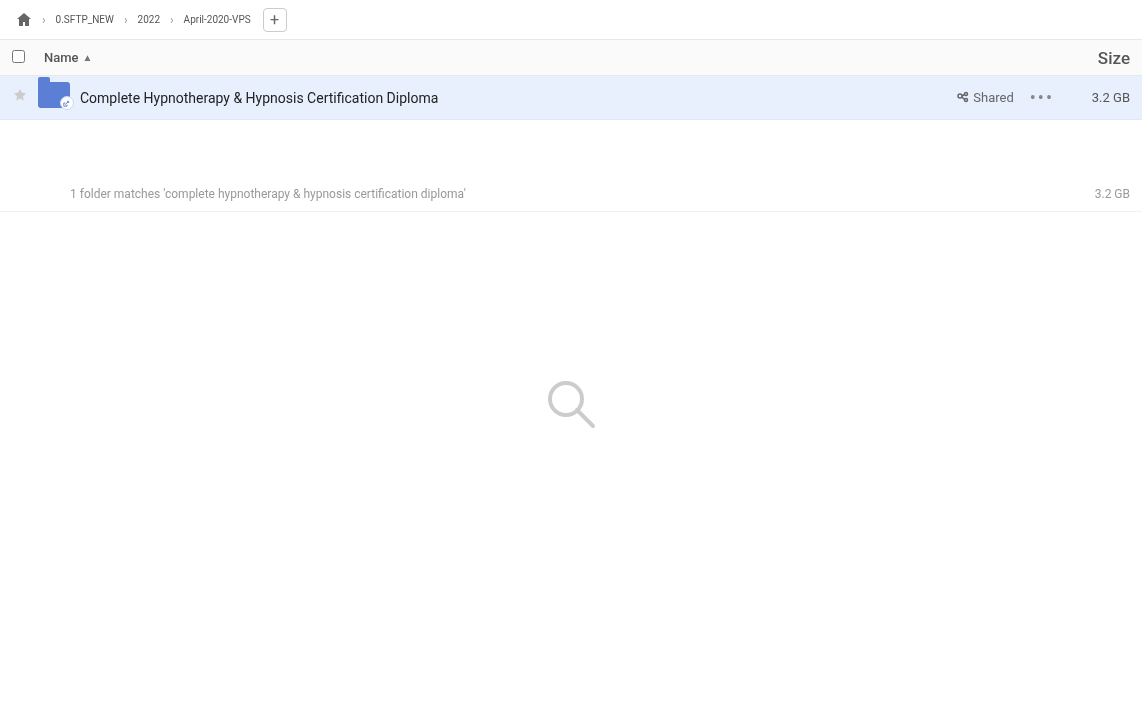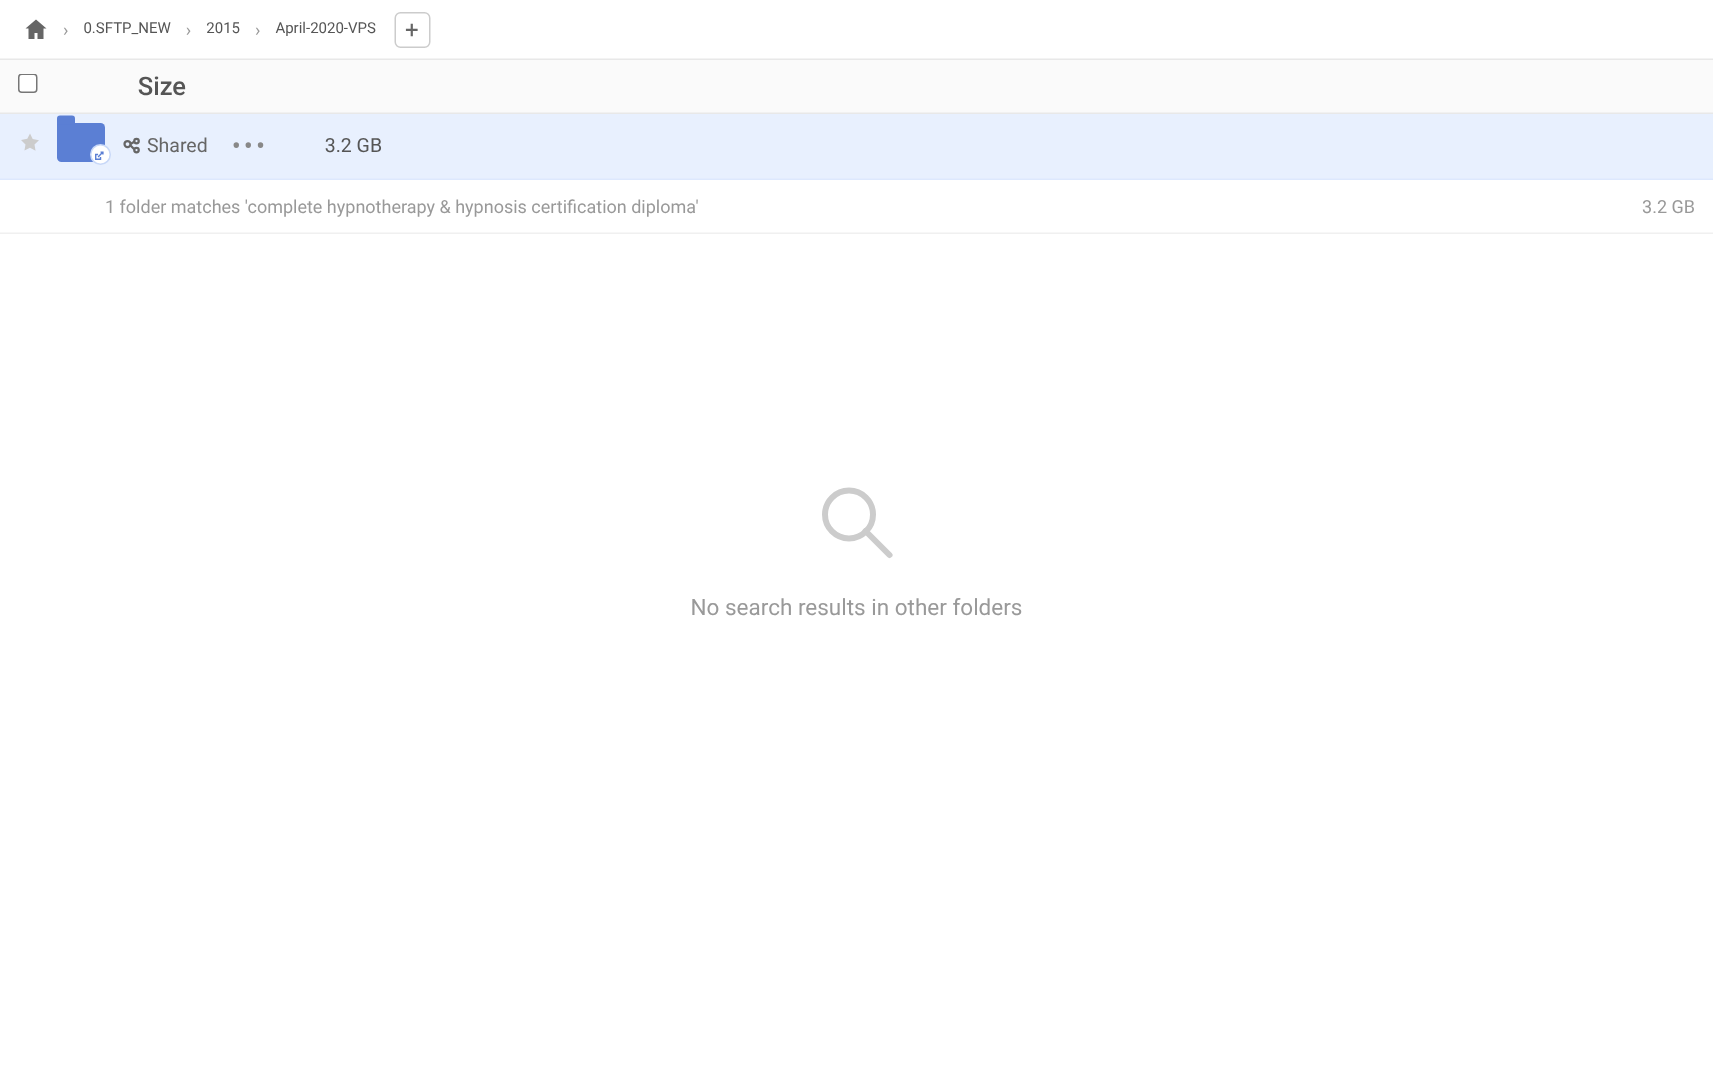--- a/index.html
+++ b/index.html
@@ -185,27 +185,28 @@
 
     .row-size {
       width: 60px;
       text-align: right;
       font-size: 13px;
       color: #555;
     }
 
     
     .summary-row {
-      padding: 11px 12px 10px 70px;
+      padding: 24px 12px 10px 70px;
       font-size: 12px;
       color: #999;
       display: flex;
       align-items: center;
       justify-content: space-between;
       border-bottom: 1px solid #f0f0f0;
+      margin-top: 43px;
     }
 
     .summary-size {
       font-size: 12px;
       color: #999;
     }
 
     
     .empty-state {
       display: flex;
@@ -240,48 +241,53 @@
 
 <div class="breadcrumb-bar">
   <div class="breadcrumb-home">
     <svg width="16" height="16" viewBox="0 0 16 16" fill="currentColor">
       <path d="M8 1L1 7h2v7h4v-4h2v4h4V7h2L8 1z"></path>
     </svg>
   </div>
   <span class="breadcrumb-separator">›</span>
   <span class="breadcrumb-item">0.SFTP_NEW</span>
   <span class="breadcrumb-separator">›</span>
-  <span class="breadcrumb-item">2015</span>
+  <span class="breadcrumb-item">2022</span>
   <span class="breadcrumb-separator">›</span>
   <span class="breadcrumb-item">April-2020-VPS</span>
   <div class="breadcrumb-add">+</div>
 </div>
 
 <div class="column-header">
   <div class="col-checkbox">
     <input type="checkbox" style="cursor: pointer;">
+  </div>
+  <div class="col-name">
+    <span>Name</span>
+    <span class="sort-arrow">▲</span>
   </div>
   <div class="col-size">Size</div>
 </div>
 
 <div class="file-row">
   <div class="row-star">
     <svg width="16" height="16" viewBox="0 0 16 16" fill="#ccc">
       <path d="M8 1l1.8 3.6L14 5.5l-3 2.9.7 4.1L8 10.5l-3.7 1.9.7-4.1-3-2.9 4.2-.9z"></path>
     </svg>
   </div>
   <div class="row-icon">
     <div class="folder-icon-shape">
       <div class="folder-link-badge">
         <svg width="8" height="8" viewBox="0 0 10 10" fill="#5b7fd4">
           <path d="M3 7l4-4M5 3h2v2M3 5H1v4h4V7" stroke="#5b7fd4" stroke-width="1.2" fill="none"></path>
         </svg>
       </div>
     </div>
   </div>
+  <div class="row-name">Complete Hypnotherapy &amp; Hypnosis Certification Diploma</div>
   <div class="row-shared">
     <svg width="14" height="14" viewBox="0 0 14 14" fill="none" stroke="#666" stroke-width="1.5">
       <circle cx="5" cy="5" r="2"></circle>
       <circle cx="11" cy="3" r="1.5"></circle>
       <circle cx="11" cy="9" r="1.5"></circle>
       <line x1="7" y1="5" x2="9.5" y2="3.5"></line>
       <line x1="7" y1="6" x2="9.5" y2="8.5"></line>
     </svg>
     <span>Shared</span>
   </div>
@@ -292,14 +298,13 @@
 <div class="summary-row">
   <span>1 folder matches 'complete hypnotherapy &amp; hypnosis certification diploma'</span>
   <span class="summary-size">3.2 GB</span>
 </div>
 
 <div class="empty-state">
   <svg class="empty-search-icon" viewBox="0 0 64 64" fill="none">
     <circle cx="27" cy="27" r="16" stroke="#ccc" stroke-width="4"></circle>
     <line x1="38" y1="38" x2="54" y2="54" stroke="#ccc" stroke-width="4" stroke-linecap="round"></line>
   </svg>
-  <div class="empty-text">No search results in other folders</div>
 </div>
 
 </body></html>

